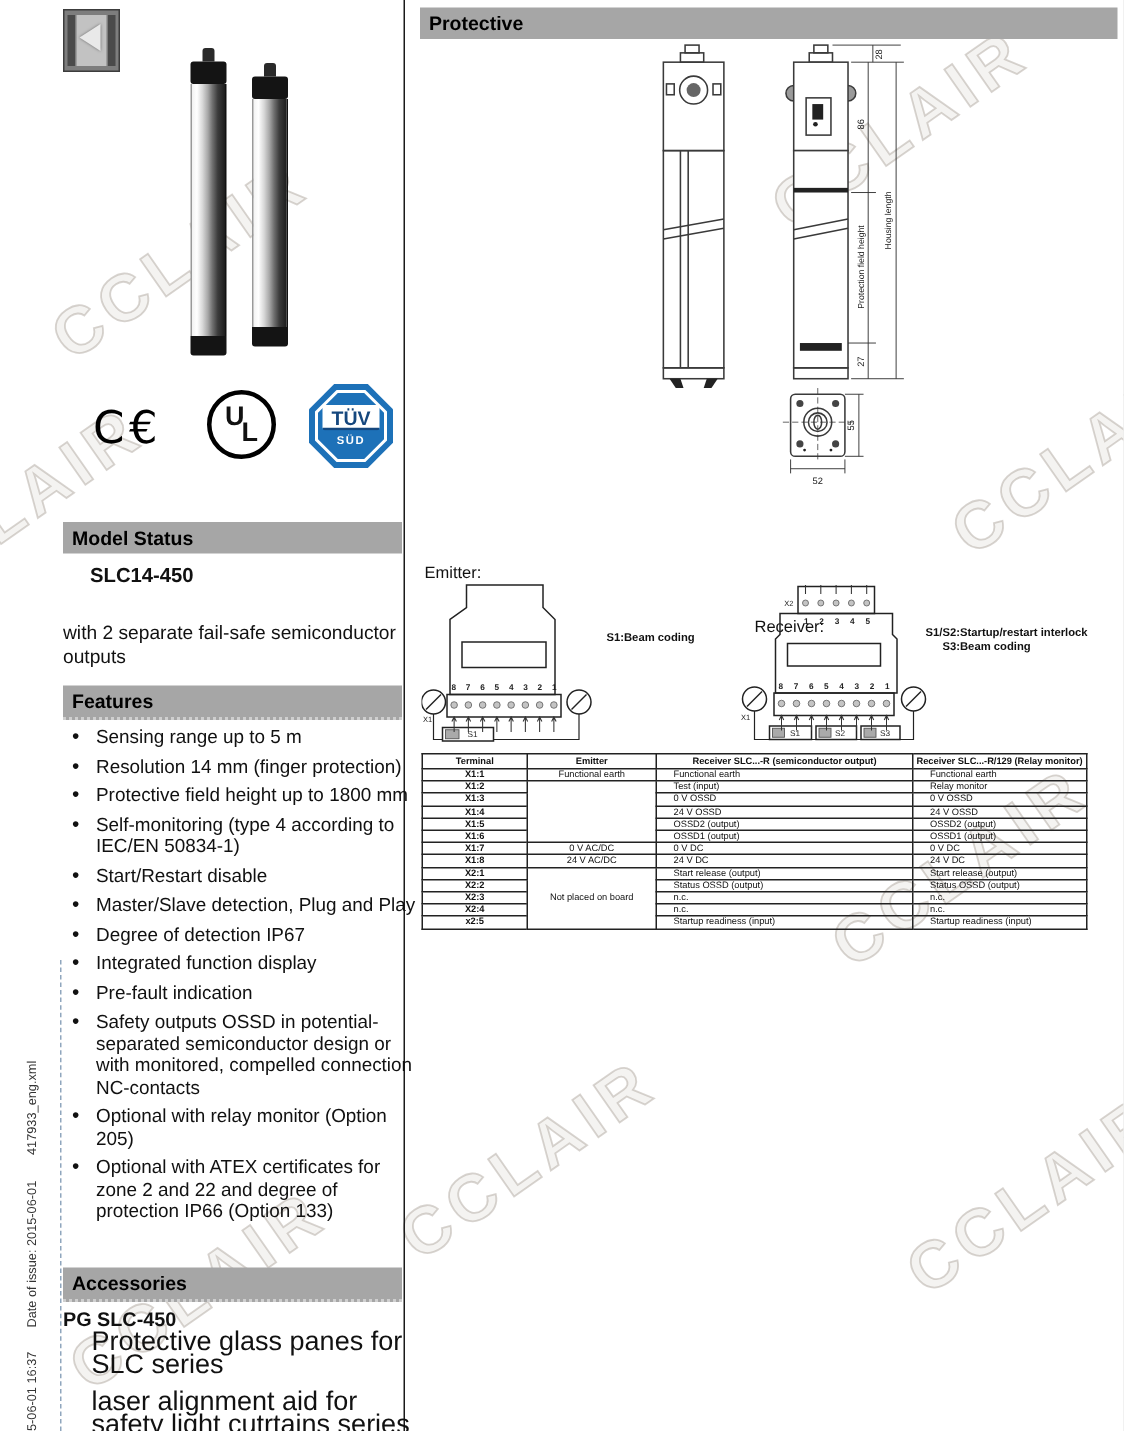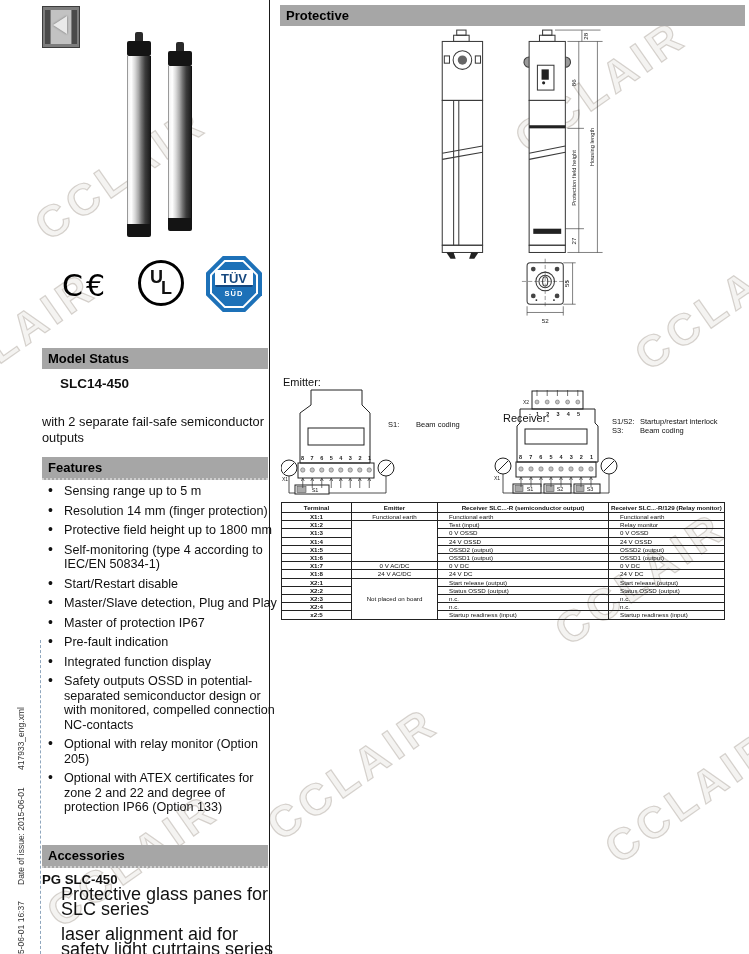--- a/index.html
+++ b/index.html
@@ -72,21 +72,21 @@
   .acc-desc { font-size:18px; line-height:15px;padding-left:19px; }
 
   
   .side-note { position:absolute; left:16px; top:696px; height:258px;
                writing-mode:vertical-rl; transform:rotate(180deg);
                font-size:8.5px; color:#333; white-space:nowrap; }
   .side-note span { margin-bottom:14px; }
 
   
   .diagram-label { position:absolute; font-size:11px; color:#111; }
-  .legend { position:absolute; font-size:7.5px; font-weight:normal; color:#111; }
+  .legend { position:absolute; font-size:7.5px; font-weight:bold; color:#111;text-align:right; }
   .legend .row { display:flex; }
   .legend .k { width:28px; }
 
   
   .tbl { position:absolute; left:281px; top:502px; border-collapse:collapse; table-layout:fixed; }
   .tbl th, .tbl td { border:1px solid #222; font-size:6.2px; line-height:7.2px;
                      padding:0 2px; height:8px; overflow:hidden; white-space:nowrap; box-sizing:border-box; }
   .tbl th { font-weight:bold; text-align:center; height:10px; }
   .tbl td.c-term { text-align:center; font-weight:bold; }
   .tbl td.c-emit { text-align:center; }
@@ -153,23 +153,23 @@
   <div class="model-desc">with 2 separate fail-safe semiconductor outputs</div>
 
   <div class="hdr hdr-left hdr-dotted" style="top:457px;">Features</div>
   <ul class="features-list">
       <li>Sensing range up to 5 m</li>
       <li>Resolution 14 mm (finger protection)</li>
       <li>Protective field height up to 1800 mm</li>
       <li>Self-monitoring (type 4 according to IEC/EN 50834-1)</li>
       <li>Start/Restart disable</li>
       <li>Master/Slave detection, Plug and Play</li>
-      <li>Master of protection IP67</li>
+      <li>Degree of detection IP67</li>
+      <li>Integrated function display</li>
       <li>Pre-fault indication</li>
-      <li>Integrated function display</li>
       <li>Safety outputs OSSD in potential-separated semiconductor design or with monitored, compelled connection NC-contacts</li>
       <li>Optional with relay monitor (Option 205)</li>
       <li>Optional with ATEX certificates for zone 2 and 22 and degree of protection IP66 (Option 133)</li>
     </ul>
 
   <div class="hdr hdr-left hdr-dotted" style="top:845px;">Accessories</div>
   <div class="accessories">
       <div class="acc">
         <div class="acc-name">PG SLC-450</div>
         <div class="acc-desc">Protective glass panes for SLC series</div>

